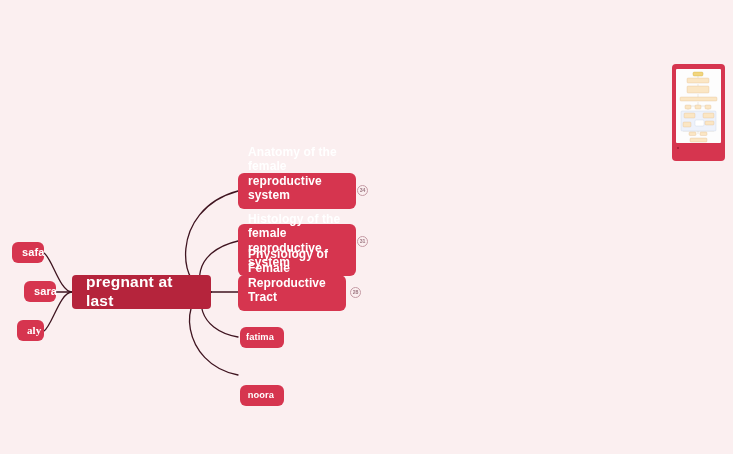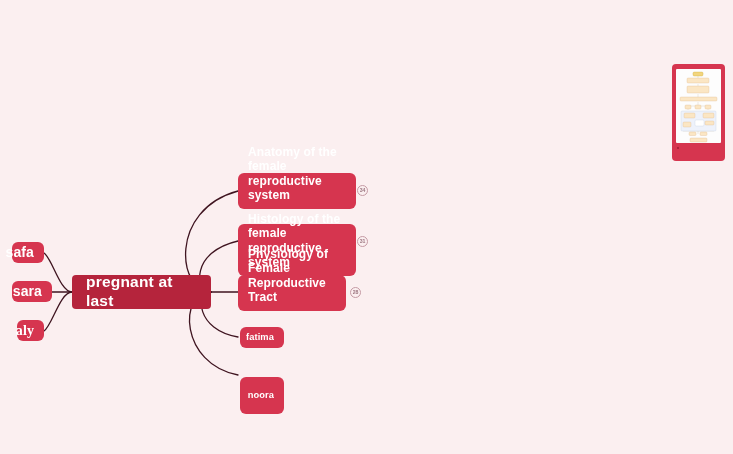--- a/index.html
+++ b/index.html
@@ -77,23 +77,23 @@
     align-items: flex-end;
   }
 
   
   .node.leaf {
     font-size: 9.3px;
     font-weight: 700;
     justify-content: flex-end;
   }
   .node.person {
-    font-size: 14px;
-    font-weight: 700;
-    justify-content: flex-end;
+    font-size: 11px;
+    font-weight: 700;
+    justify-content: flex-start;
   }
 
   
   .badge {
     position: absolute;
     width: 11px;
     height: 11px;
     border-radius: 50%;
     border: 1px solid #c59aa4;
     background: #fbeff0;
@@ -160,21 +160,21 @@
   </svg>
 
   <div class="node root" style="left:72px; top:275px; width:139px; height:34px;">
     <span class="node-text">pregnant at last</span>
   </div>
 
   <div class="node person" style="left:12px; top:242px; width:32px; height:21px;">
     <span class="node-text">safa</span>
   </div>
 
-  <div class="node person" style="left:12px; top:281px; width:40px; height:21px;">
+  <div class="node person" style="left:24px; top:281px; width:32px; height:21px;">
     <span class="node-text">sara</span>
   </div>
 
   <div class="node person" style="left:17px; top:320px; width:27px; height:21px;font-family:Liberation Serif, serif;">
     <span class="node-text">aly</span>
   </div>
 
   <div class="node branch" style="left:238px; top:173px; width:118px; height:36px;">
     <span class="node-text">Anatomy of the female
 reproductive system</span>
@@ -190,21 +190,21 @@
   <div class="node branch" style="left:238px; top:275px; width:108px; height:36px;">
     <span class="node-text">Physiology of Female
 Reproductive Tract</span>
   </div>
   <div class="badge" style="left:350px; top:287px;">28</div>
 
   <div class="node leaf" style="left:240px; top:327px; width:44px; height:21px;">
     <span class="node-text">fatima</span>
   </div>
 
-  <div class="node leaf" style="left:240px; top:377px; width:44px; height:37px;padding-left:28px;">
+  <div class="node leaf" style="left:240px; top:385px; width:44px; height:21px;padding-left:28px;">
     <span class="node-text">noora</span>
   </div>
 
   <div id="preview-card">
     <div id="preview-sheet">
       <svg viewBox="0 0 45 74" width="45" height="74">
         <g stroke="#c9b7a0" stroke-width="0.3" fill="none">
           <path d="M22,6 L22,9 M22,15 L22,18 M22,25 L22,29 M22,33 L22,37
                    M12,37 L32,37 M12,37 L12,41 M32,37 L32,41
                    M22,48 L22,52 M7,44 L7,62 M38,44 L38,62

